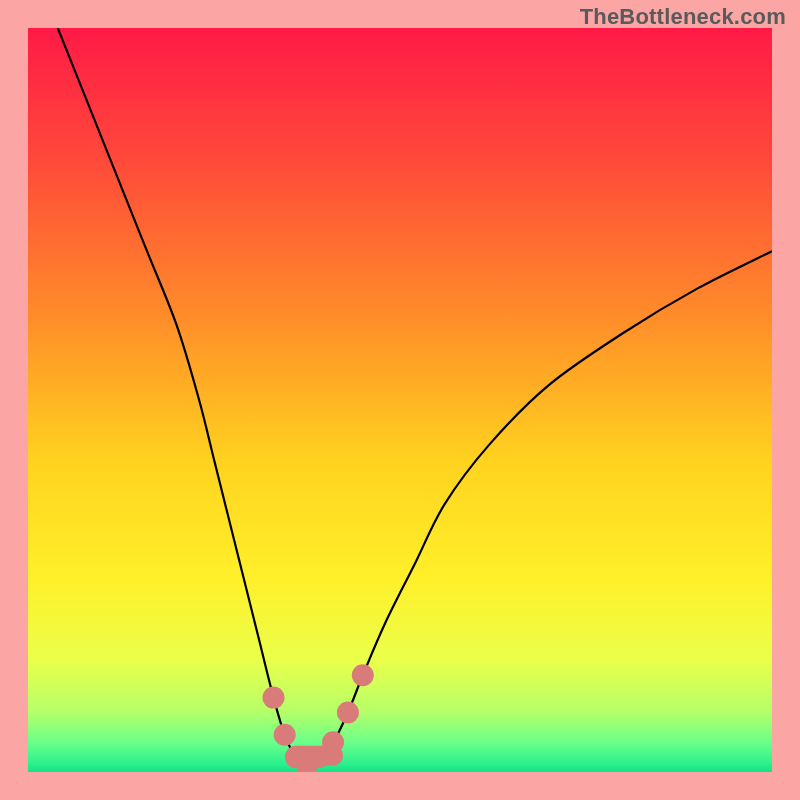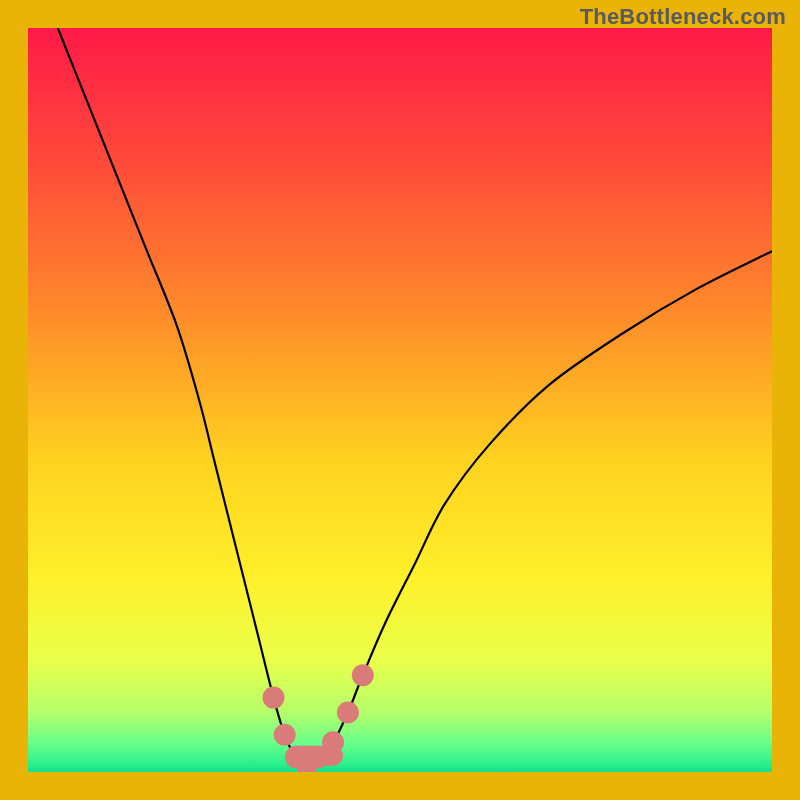--- a/index.html
+++ b/index.html
@@ -10,21 +10,21 @@
     background: #000;
     position: relative;
     font-family: Arial, sans-serif;
   }
   .frame {
     position: absolute;
     top: 0;
     left: 0;
     width: 800px;
     height: 800px;
-    background: #eab308;
+    background: #fca5a5;
   }
   .plot-area {
     position: absolute;
     top: 28px;
     left: 28px;
     width: 744px;
     height: 744px;
     overflow: hidden;
   }
   .gradient-bg {

